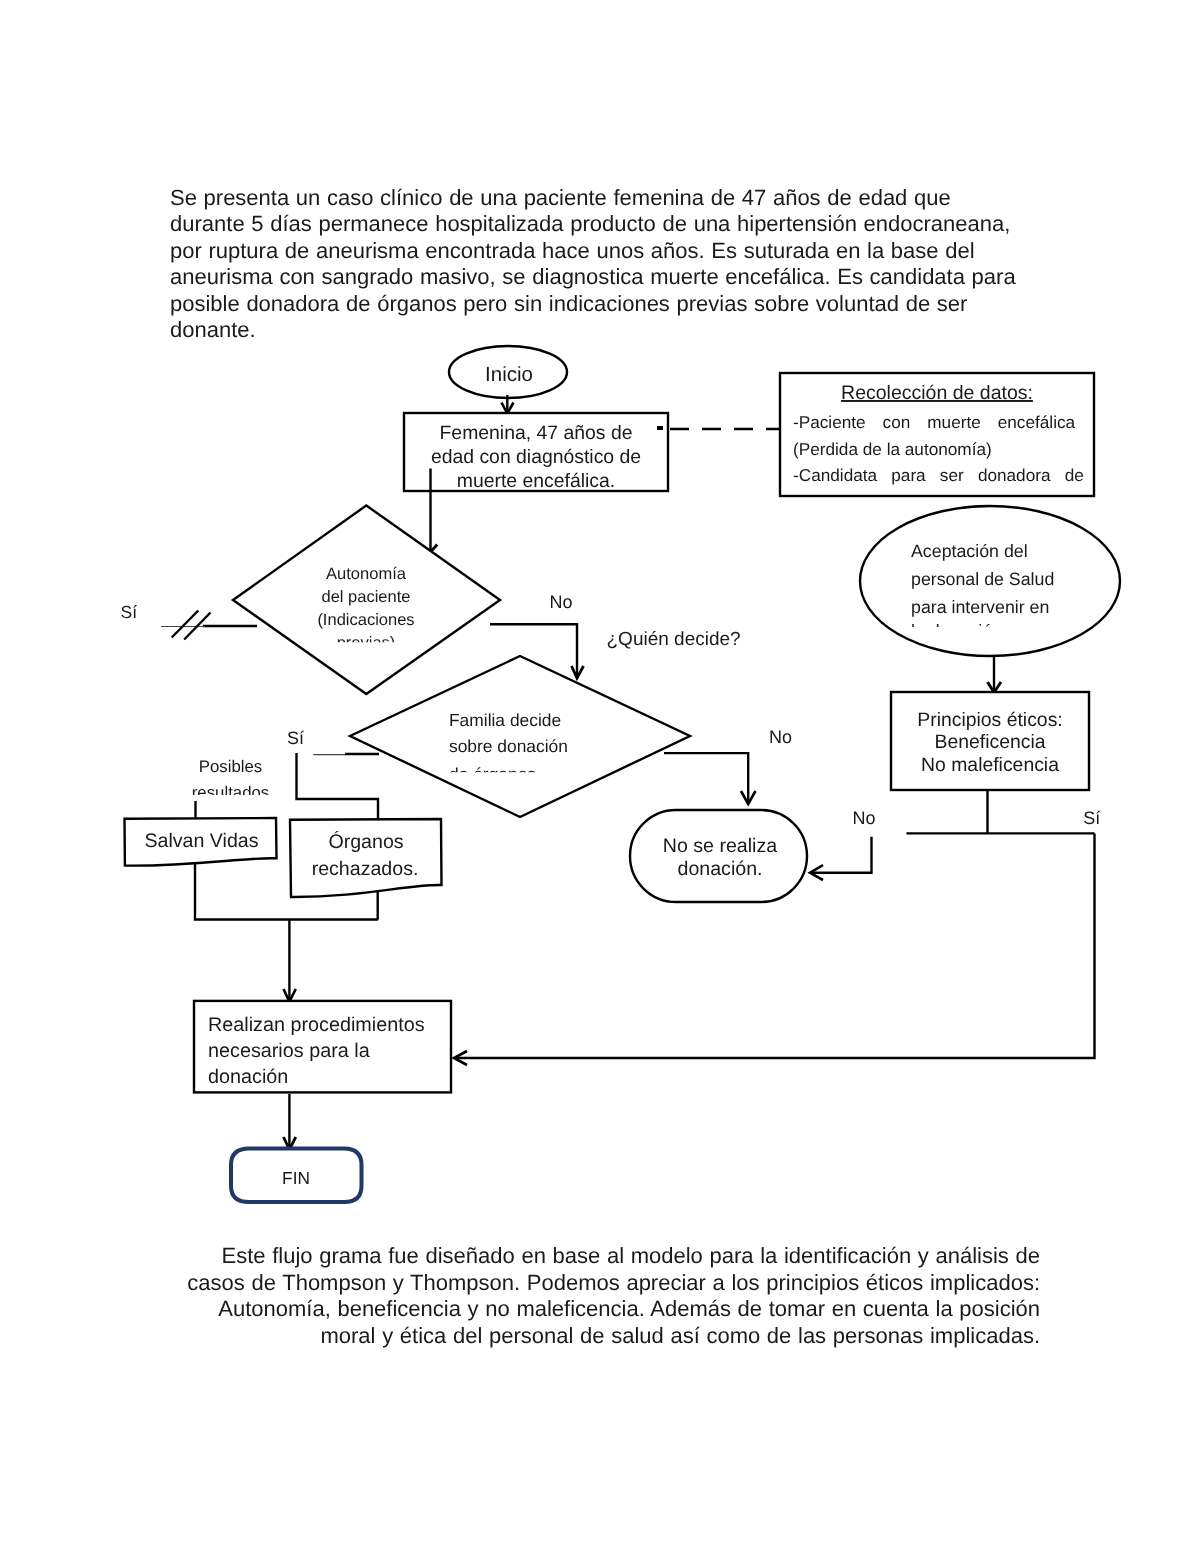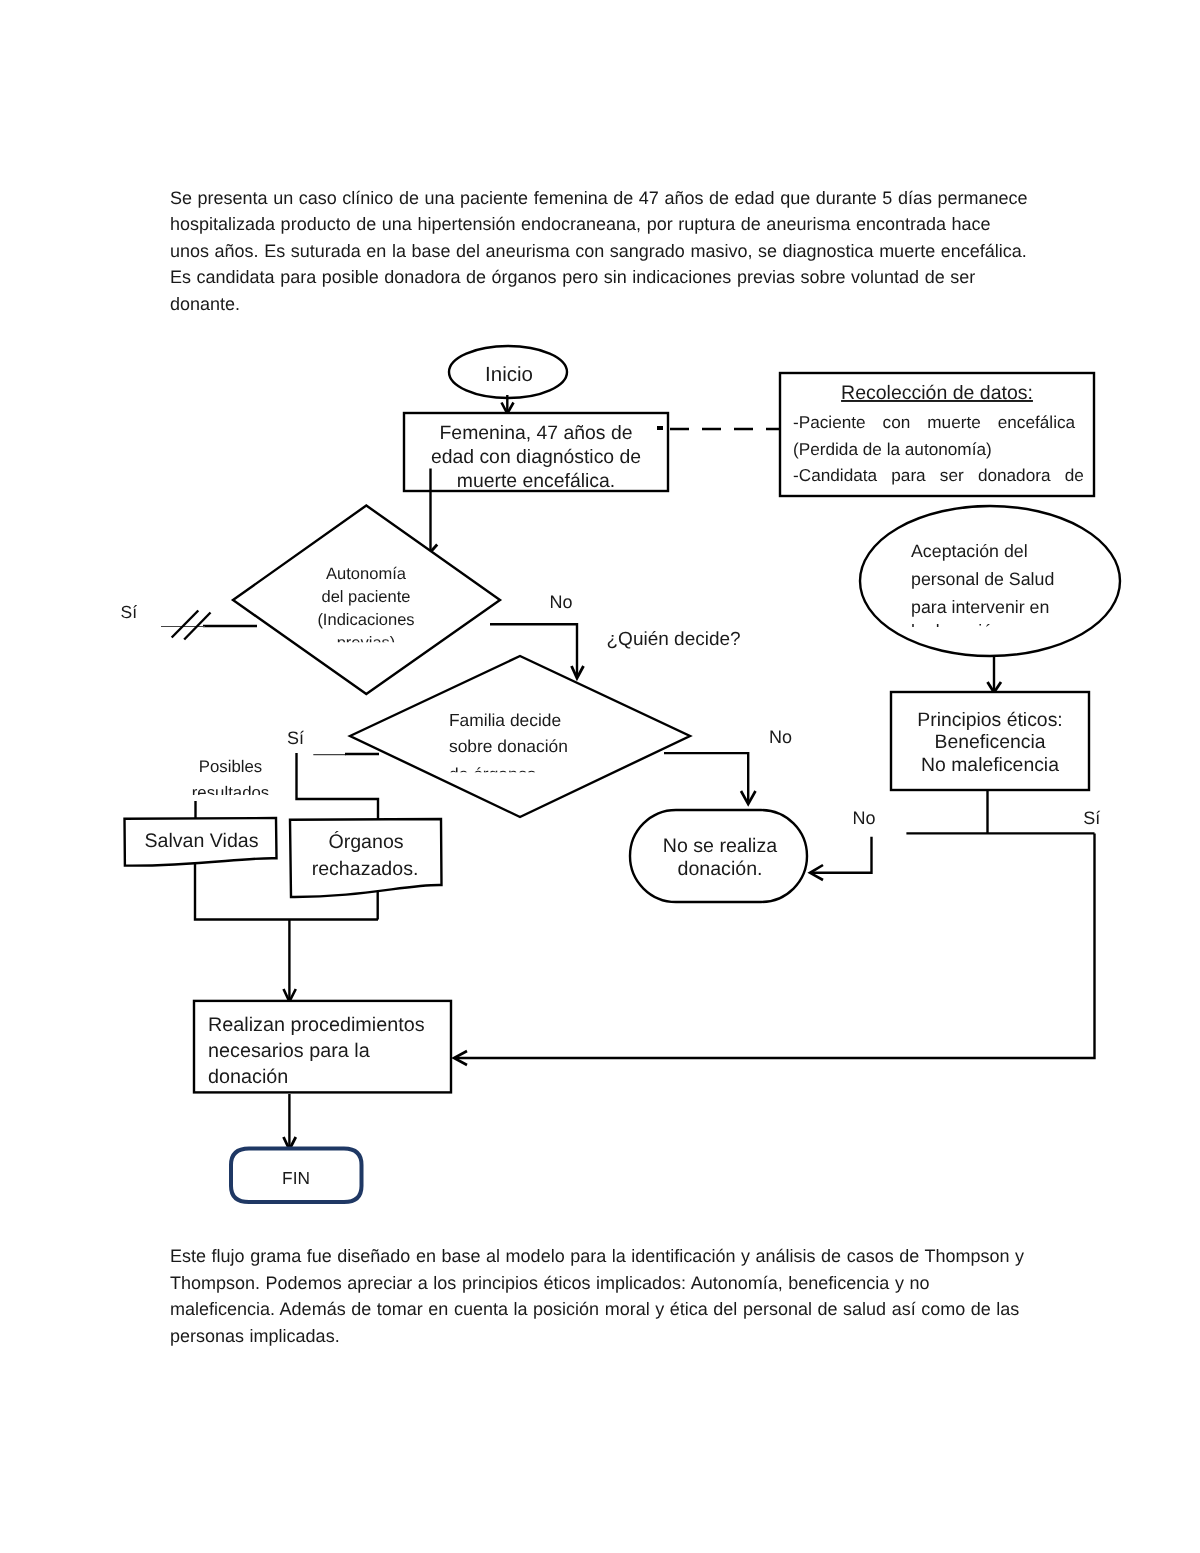--- a/index.html
+++ b/index.html
@@ -1,29 +1,29 @@
 <!DOCTYPE html>
 <html><head>
 <meta charset="utf-8">
 <style>
   html,body{margin:0;padding:0;background:#ffffff;}
   body{width:1200px;height:1553px;font-family:"Liberation Sans",sans-serif;color:#000;position:relative;overflow:hidden;
        -webkit-font-smoothing:antialiased;text-rendering:geometricPrecision;}
-  .para{position:absolute;font-size:18px;line-height:26.6px;color:#1a1a1a;letter-spacing:0;word-spacing:0.55px;}
+  .para{position:absolute;font-size:22px;line-height:26.6px;color:#1a1a1a;letter-spacing:0;word-spacing:0.55px;}
   #flow{position:absolute;left:0;top:0;width:1200px;height:1553px;}
   #flow text{font-family:"Liberation Sans",sans-serif;fill:#1a1a1a;}
   #flow, .para{transform:translateZ(0);}
   .shape{fill:#ffffff;stroke:#000;stroke-width:2.4;}
   .ln{stroke:#000;stroke-width:2.4;fill:none;}
 </style>
 </head>
 <body>
 
 <div class="para" style="left:170px;top:184.5px;width:858px;">Se presenta un caso clínico de una paciente femenina de 47 años de edad que durante 5 días permanece hospitalizada producto de una hipertensión endocraneana, por ruptura de aneurisma encontrada hace unos años. Es suturada en la base del aneurisma con sangrado masivo, se diagnostica muerte encefálica. Es candidata para posible donadora de órganos pero sin indicaciones previas sobre voluntad de ser donante.</div>
-<div class="para" style="left:170px;top:1243px;width:870px;">Este flujo grama fue diseñado en base al modelo para la identificación y análisis de casos de Thompson y Thompson. Podemos apreciar a los principios éticos implicados: Autonomía, beneficencia y no maleficencia. Además de tomar en cuenta la posición moral y ética del personal de salud así como de las personas implicadas.</div>
+<div class="para" style="left:170px;top:1243px;width:870px;text-align:right;">Este flujo grama fue diseñado en base al modelo para la identificación y análisis de casos de Thompson y Thompson. Podemos apreciar a los principios éticos implicados: Autonomía, beneficencia y no maleficencia. Además de tomar en cuenta la posición moral y ética del personal de salud así como de las personas implicadas.</div>
 
 <svg id="flow" viewBox="0 0 1200 1553">
   <defs>
     <clipPath id="clipCase">
         <rect x="404" y="413" width="264" height="78"></rect>
       </clipPath>
     <clipPath id="clipData">
         <rect x="780" y="373" width="314" height="122"></rect>
       </clipPath>
     <clipPath id="clipAuto">

